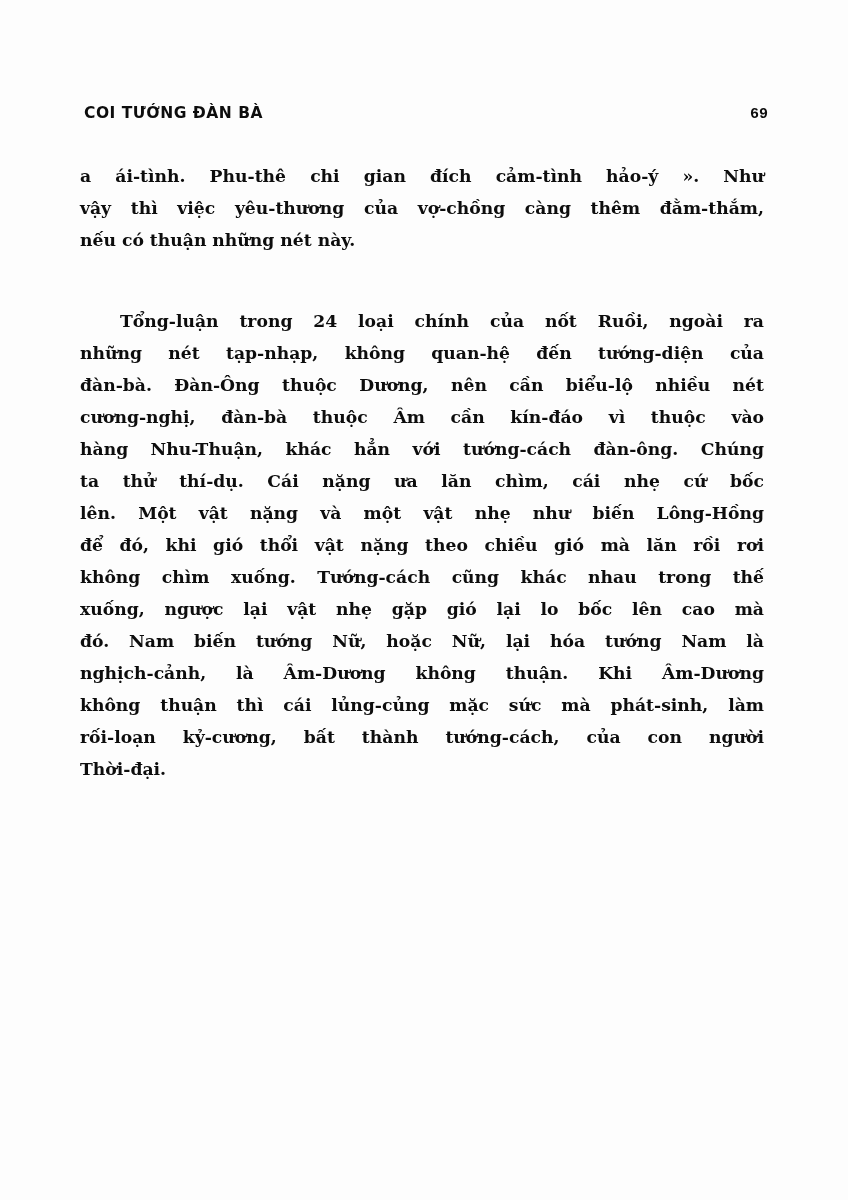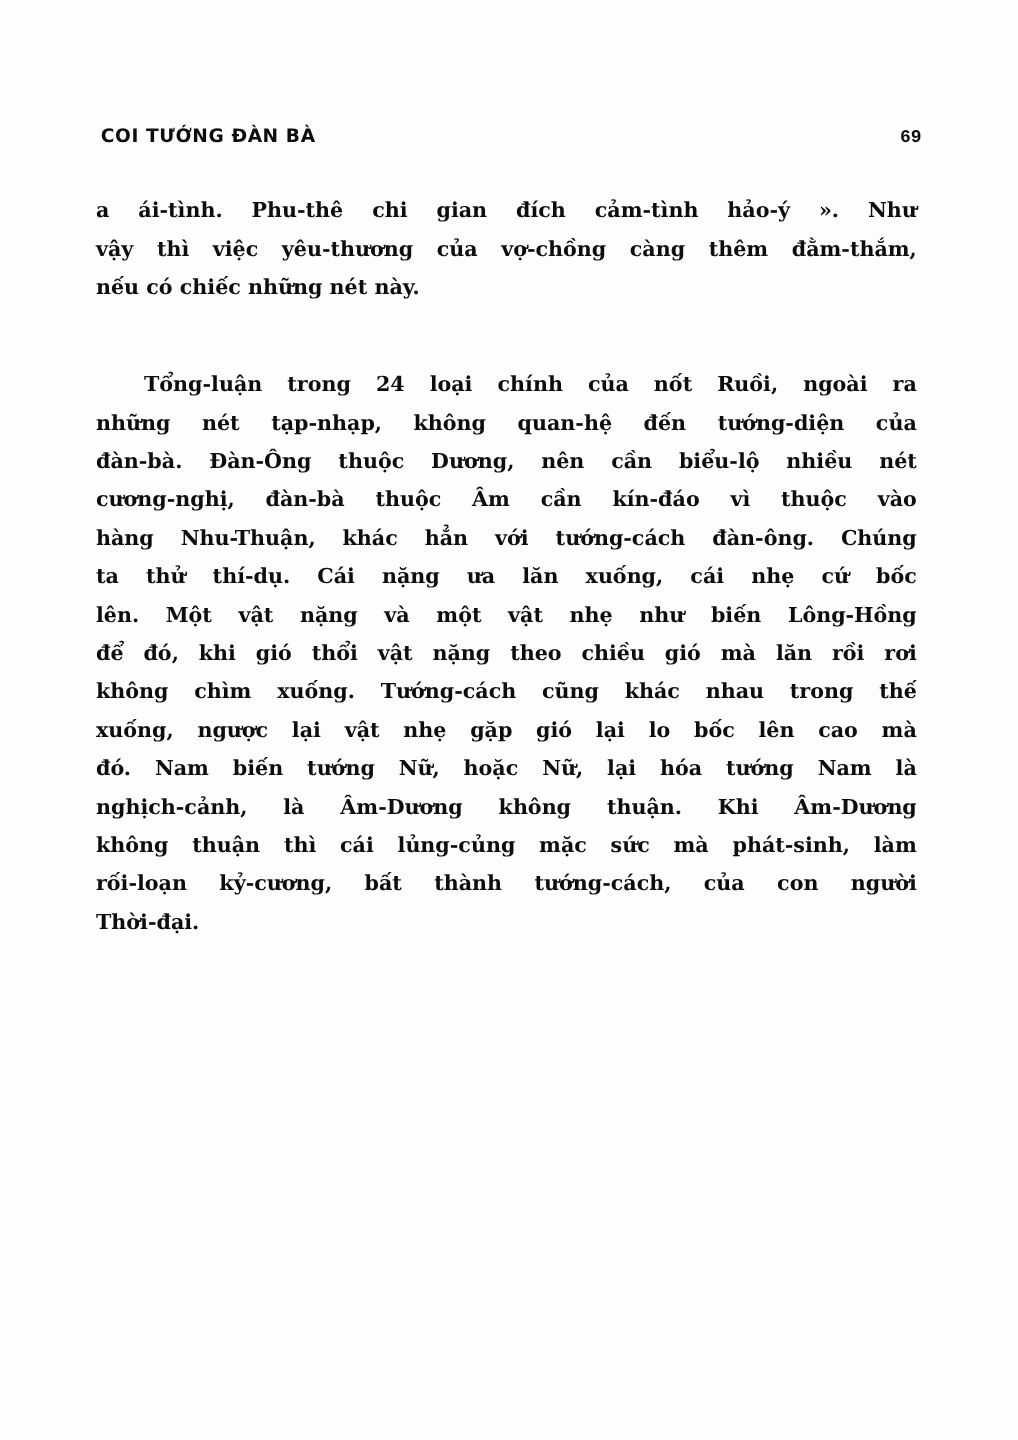--- a/index.html
+++ b/index.html
@@ -34,30 +34,30 @@
 
 <div class="header">
   <span class="running-title">COI TƯỚNG ĐÀN BÀ</span>
   <span class="page-number">69</span>
 </div>
 
 <div class="body-text">
   <div>
     <span class="line">a ái-tình. Phu-thê chi gian đích cảm-tình hảo-ý ». Như</span>
     <span class="line">vậy thì việc yêu-thương của vợ-chồng càng thêm đằm-thắm,</span>
-    <span class="line last">nếu có chiếc những nét này.</span>
+    <span class="line last">nếu có thuận những nét này.</span>
   </div>
   <div class="para-gap"></div>
   <div>
     <span class="line indent">Tổng-luận trong 24 loại chính của nốt Ruồi, ngoài ra</span>
     <span class="line">những nét tạp-nhạp, không quan-hệ đến tướng-diện của</span>
     <span class="line">đàn-bà. Đàn-Ông thuộc Dương, nên cần biểu-lộ nhiều nét</span>
     <span class="line">cương-nghị, đàn-bà thuộc Âm cần kín-đáo vì thuộc vào</span>
     <span class="line">hàng Nhu-Thuận, khác hẳn với tướng-cách đàn-ông. Chúng</span>
-    <span class="line">ta thử thí-dụ. Cái nặng ưa lăn xuống, cái nhẹ cứ bốc</span>
+    <span class="line">ta thử thí-dụ. Cái nặng ưa lăn chìm, cái nhẹ cứ bốc</span>
     <span class="line">lên. Một vật nặng và một vật nhẹ như biến Lông-Hồng</span>
     <span class="line">để đó, khi gió thổi vật nặng theo chiều gió mà lăn rồi rơi</span>
     <span class="line">không chìm xuống. Tướng-cách cũng khác nhau trong thế</span>
     <span class="line">xuống, ngược lại vật nhẹ gặp gió lại lo bốc lên cao mà</span>
     <span class="line">đó. Nam biến tướng Nữ, hoặc Nữ, lại hóa tướng Nam là</span>
     <span class="line">nghịch-cảnh, là Âm-Dương không thuận. Khi Âm-Dương</span>
     <span class="line">không thuận thì cái lủng-củng mặc sức mà phát-sinh, làm</span>
     <span class="line">rối-loạn kỷ-cương, bất thành tướng-cách, của con người</span>
     <span class="line last">Thời-đại.</span>
   </div>

